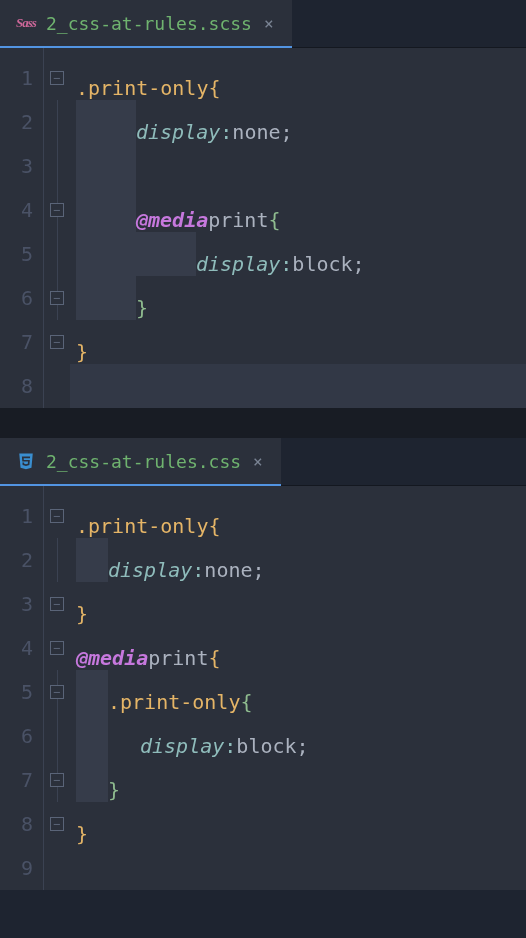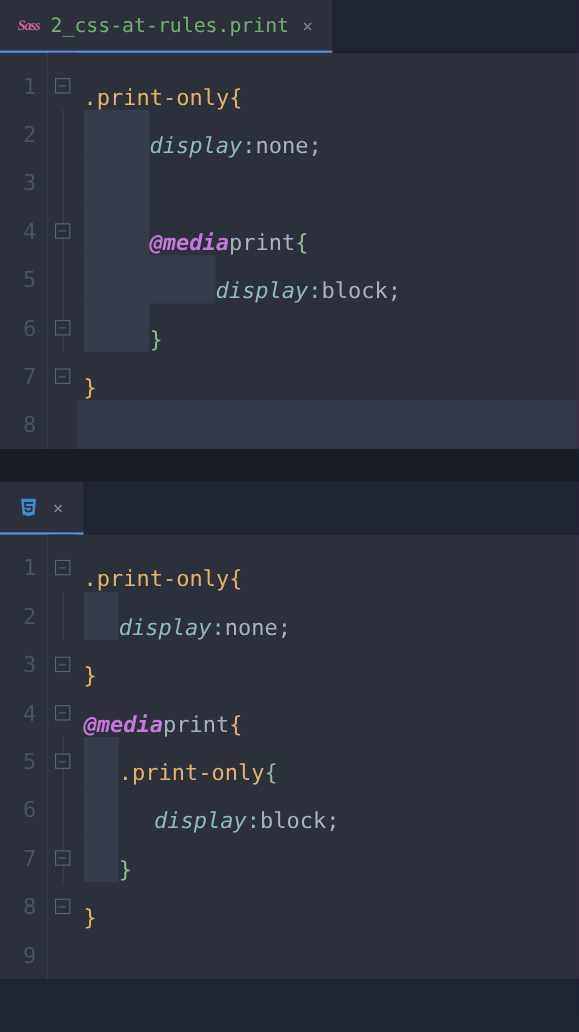--- a/index.html
+++ b/index.html
@@ -4,21 +4,21 @@
 <style>
   * { margin: 0; padding: 0; box-sizing: border-box; }
   body {
     background: #1e2430;
     font-family: 'Menlo', 'Consolas', monospace;
     font-size: 20px;
     width: 526px;
     color: #abb2bf;
   }
   .editor-pane {
-    background: #701a75;
+    background: #d946ef;
   }
   .tab-bar {
     display: flex;
     background: #1e2430;
     height: 48px;
     border-bottom: 1px solid #141820;
   }
   .tab {
     display: flex;
     align-items: center;
@@ -160,21 +160,21 @@
 </style>
 </head>
 <body>
 
 <div class="editor-pane">
   <div class="tab-bar">
     <div class="tab">
       <span class="tab-icon">
           <span class="sass-icon">Sass</span>
         </span>
-      <span class="tab-title">2_css-at-rules.print</span>
+      <span class="tab-title">2_css-at-rules.scss</span>
       <span class="tab-close">×</span>
     </div>
   </div>
   <div class="editor-body">
     <div class="gutter">
       <div class="gutter-line">1</div>
       <div class="gutter-line">2</div>
       <div class="gutter-line">3</div>
       <div class="gutter-line">4</div>
       <div class="gutter-line">5</div>
@@ -224,20 +224,21 @@
 <div class="divider"></div>
 
 <div class="editor-pane">
   <div class="tab-bar">
     <div class="tab">
       <span class="tab-icon">
         <svg class="css-icon-svg" viewBox="0 0 24 24">
             <path fill="#3a8ecf" d="M3 2l1.7 19L12 23l7.3-2L21 2H3zm14.3 6.2H8.9l.2 2.4h8l-.6 6.7L12 18.6l-4.5-1.3-.3-3.4h2.2l.15 1.7 2.45.7 2.45-.7.25-2.9H7.1L6.5 5.9h11l-.2 2.3z"></path>
           </svg>
       </span>
+      <span class="tab-title">2_css-at-rules.css</span>
       <span class="tab-close">×</span>
     </div>
   </div>
   <div class="editor-body">
     <div class="gutter">
       <div class="gutter-line">1</div>
       <div class="gutter-line">2</div>
       <div class="gutter-line">3</div>
       <div class="gutter-line">4</div>
       <div class="gutter-line">5</div>

